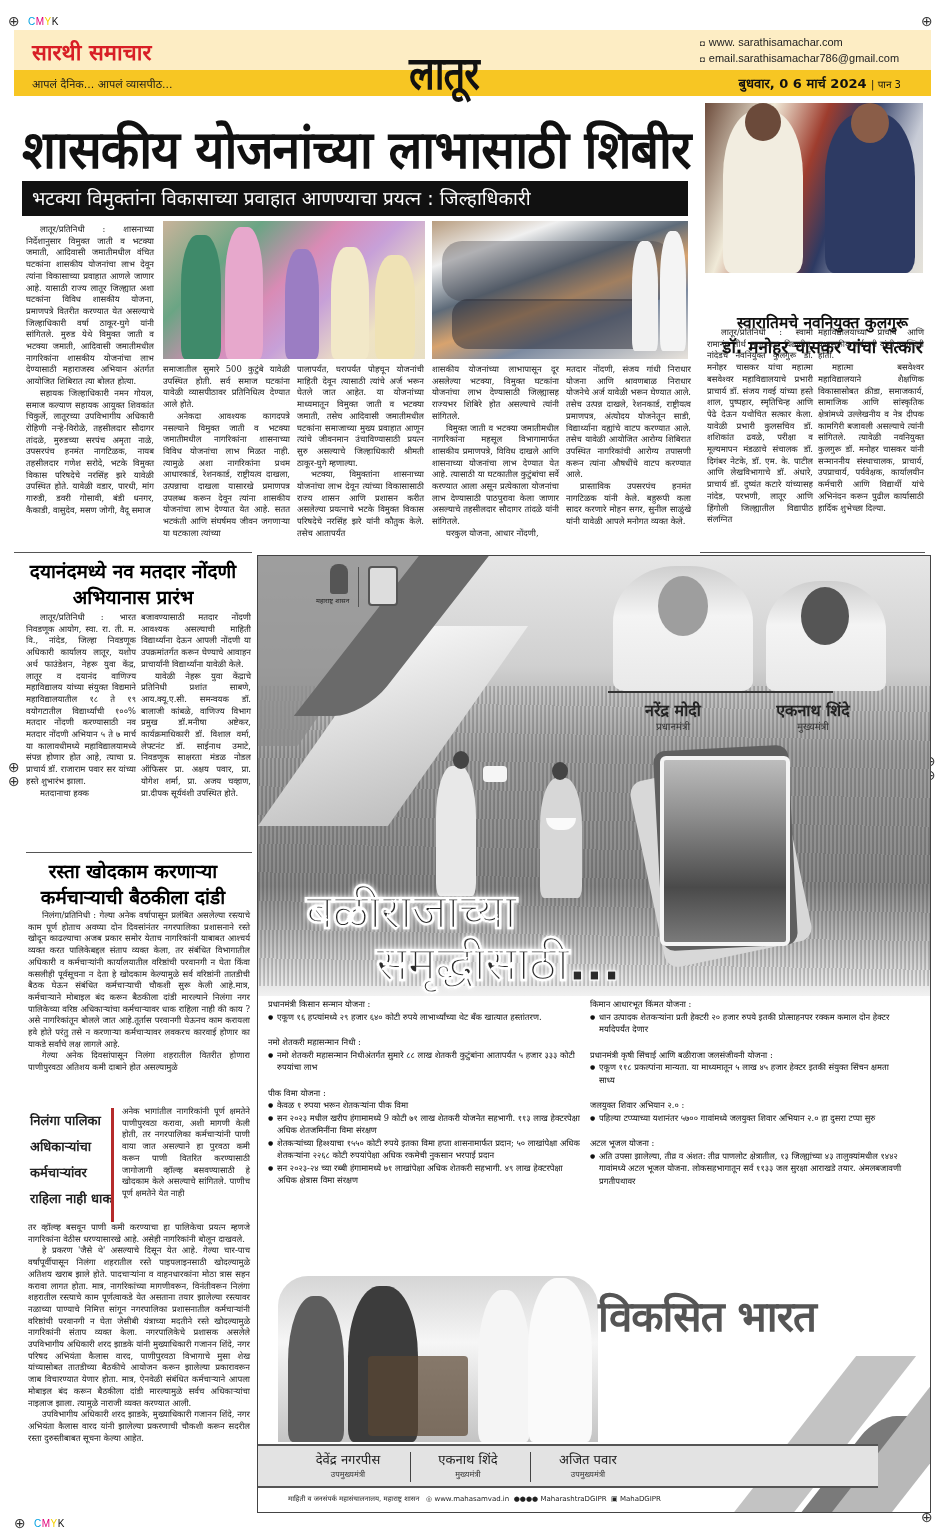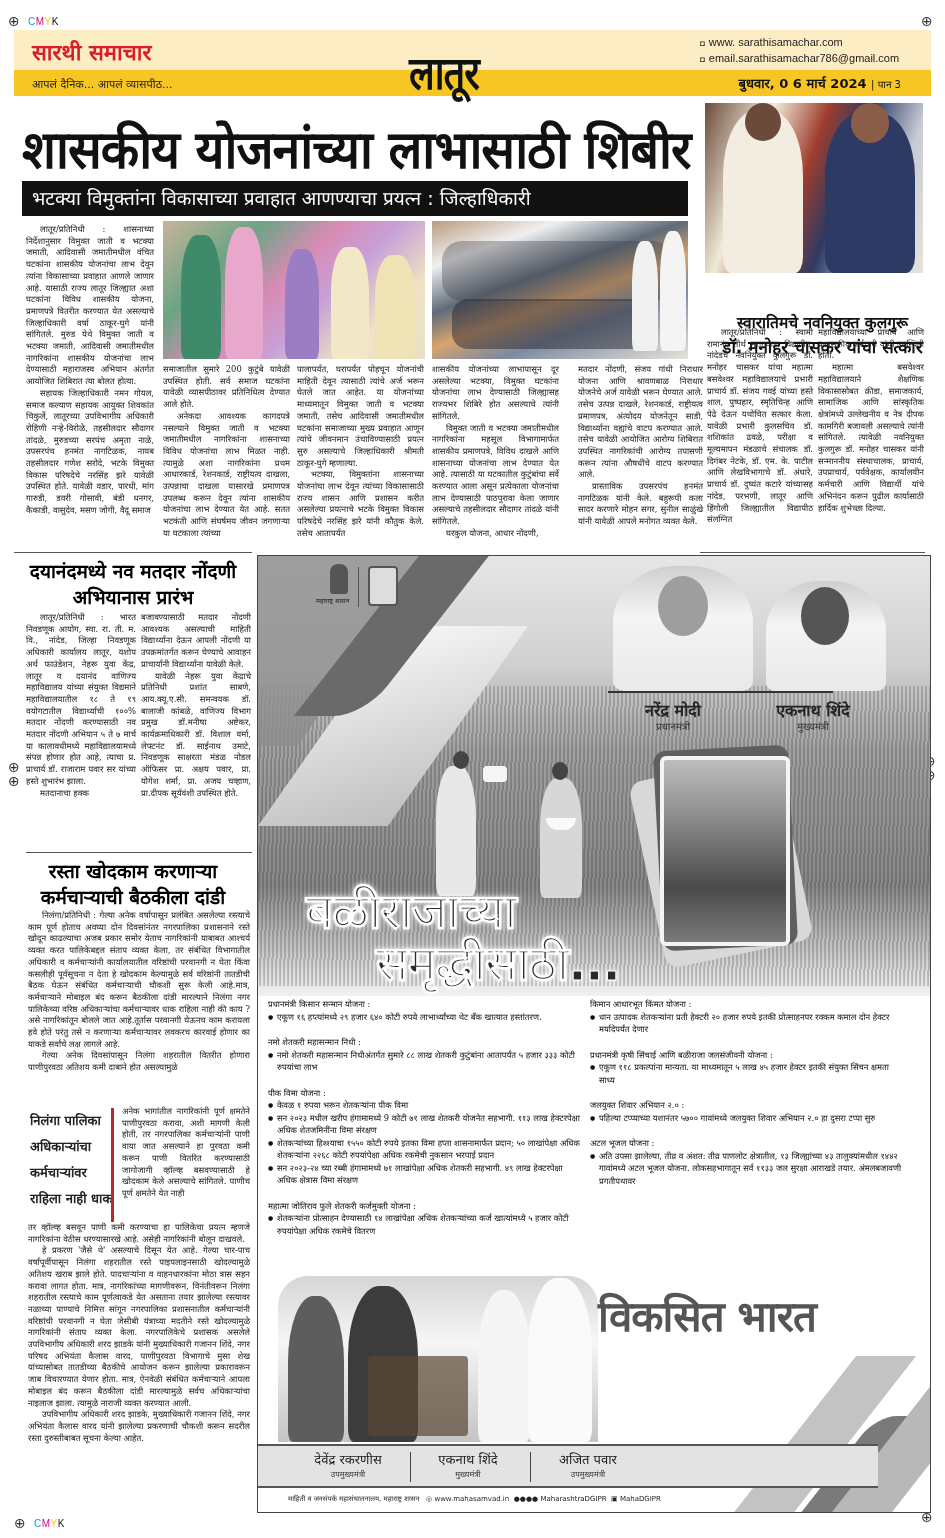--- a/index.html
+++ b/index.html
@@ -140,33 +140,33 @@
   <div class="fig" style="left:212px;top:34px;width:40px;height:104px;background:#efe2b5;"></div>
 </div>
 <div class="photo ph-2" style="left:432px;top:221px;width:256px;height:138px;">
   <div class="fig" style="left:10px;top:20px;width:230px;height:60px;background:rgba(60,60,70,0.35);border-radius:20px;"></div>
   <div class="fig" style="left:20px;top:78px;width:200px;height:50px;background:rgba(40,40,50,0.5);border-radius:16px;"></div>
   <div class="fig" style="left:200px;top:20px;width:26px;height:110px;background:#f1f1f1;"></div>
   <div class="fig" style="left:228px;top:10px;width:26px;height:120px;background:#f4f4f4;"></div>
 </div>
 
 <div class="col-text" style="left:163px;top:364px;width:127px;height:188px;">
-  <p style="text-indent:0">समाजातील सुमारे 200 कुटुंबे यावेळी उपस्थित होती. सर्व समाज घटकांना यावेळी व्यासपीठावर प्रतिनिधित्व देण्यात आले होते.</p>
+  <p style="text-indent:0">समाजातील सुमारे 500 कुटुंबे यावेळी उपस्थित होती. सर्व समाज घटकांना यावेळी व्यासपीठावर प्रतिनिधित्व देण्यात आले होते.</p>
   <p>अनेकदा आवश्यक कागदपत्रे नसल्याने विमुक्त जाती व भटक्या जमातीमधील नागरिकांना शासनाच्या विविध योजनांचा लाभ मिळत नाही. त्यामुळे अशा नागरिकांना प्रथम आधारकार्ड, रेशनकार्ड, राष्ट्रीयत्व दाखला, उत्पन्नाचा दाखला यासारखे प्रमाणपत्र उपलब्ध करून देवून त्यांना शासकीय योजनांचा लाभ देण्यात येत आहे. सतत भटकंती आणि संघर्षमय जीवन जगणाऱ्या या घटकाला त्यांच्या</p>
 </div>
 <div class="col-text" style="left:297px;top:364px;width:127px;height:188px;">
   <p style="text-indent:0">पालापर्यंत, घरापर्यंत पोहचून योजनांची माहिती देवून त्यासाठी त्यांचे अर्ज भरून घेतले जात आहेत. या योजनांच्या माध्यमातून विमुक्त जाती व भटक्या जमाती, तसेच आदिवासी जमातीमधील घटकांना समाजाच्या मुख्य प्रवाहात आणून त्यांचे जीवनमान उंचाविण्यासाठी प्रयत्न सुरु असल्याचे जिल्हाधिकारी श्रीमती ठाकूर-घुगे म्हणाल्या.</p>
   <p>भटक्या, विमुक्तांना शासनाच्या योजनांचा लाभ देवून त्यांच्या विकासासाठी राज्य शासन आणि प्रशासन करीत असलेल्या प्रयत्नाचे भटके विमुक्त विकास परिषदेचे नरसिंह झरे यांनी कौतुक केले. तसेच आतापर्यंत</p>
 </div>
 <div class="col-text" style="left:432px;top:364px;width:127px;height:188px;">
   <p style="text-indent:0">शासकीय योजनांच्या लाभापासून दूर असलेल्या भटक्या, विमुक्त घटकांना योजनांचा लाभ देण्यासाठी जिल्ह्यासह राज्यभर शिबिरे होत असल्याचे त्यांनी सांगितले.</p>
   <p>विमुक्त जाती व भटक्या जमातीमधील नागरिकांना महसूल विभागामार्फत शासकीय प्रमाणपत्रे, विविध दाखले आणि शासनाच्या योजनांचा लाभ देण्यात येत आहे. त्यासाठी या घटकातील कुटुंबांचा सर्वे करण्यात आला असून प्रत्येकाला योजनांचा लाभ देण्यासाठी पाठपुरावा केला जाणार असल्याचे तहसीलदार सौदागर तांदळे यांनी सांगितले.</p>
   <p>घरकुल योजना, आधार नोंदणी,</p>
 </div>
-<div class="col-text" style="left:566px;top:364px;width:125px;height:188px;margin-left:12px;">
+<div class="col-text" style="left:566px;top:364px;width:125px;height:188px;">
   <p style="text-indent:0">मतदार नोंदणी, संजय गांधी निराधार योजना आणि श्रावणबाळ निराधार योजनेचे अर्ज यावेळी भरून घेण्यात आले. तसेच उत्पन्न दाखले, रेशनकार्ड, राष्ट्रीयत्व प्रमाणपत्र, अंत्योदय योजनेतून साडी, विद्यार्थ्यांना वह्यांचे वाटप करण्यात आले. तसेच यावेळी आयोजित आरोग्य शिबिरात उपस्थित नागरिकांची आरोग्य तपासणी करून त्यांना औषधींचे वाटप करण्यात आले.</p>
   <p>प्रास्ताविक उपसरपंच हनमंत नागटिळक यांनी केले. बहुरूपी कला सादर करणारे मोहन सगर, सुनील साळुंखे यांनी यावेळी आपले मनोगत व्यक्त केले.</p>
 </div>
 
 <div class="photo ph-3" style="left:705px;top:103px;width:218px;height:170px;">
   <div class="fig" style="left:18px;top:8px;width:80px;height:162px;background:#f2ede0;"></div>
   <div class="fig" style="left:40px;top:0px;width:36px;height:38px;border-radius:50%;background:#6b4a3a;"></div>
   <div class="fig" style="left:120px;top:10px;width:90px;height:160px;background:#2d3a63;"></div>
   <div class="fig" style="left:146px;top:0px;width:38px;height:40px;border-radius:50%;background:#8a5d48;"></div>
 </div>
@@ -258,24 +258,20 @@
       <div class="scheme-block">
         <div class="scheme-title">नमो शेतकरी महासन्मान निधी :</div>
         <div class="scheme-bullet">नमो शेतकरी महासन्मान निधीअंतर्गत सुमारे ८८ लाख शेतकरी कुटुंबांना आतापर्यंत ५ हजार ३३३ कोटी रुपयांचा लाभ</div>
       </div>
       <div class="scheme-block">
         <div class="scheme-title">पीक विमा योजना :</div>
         <div class="scheme-bullet">केवळ १ रुपया भरून शेतकऱ्यांना पीक विमा</div>
         <div class="scheme-bullet">सन २०२३ मधील खरीप हंगामामध्ये 9 कोटी ७१ लाख शेतकरी योजनेत सहभागी. ११३ लाख हेक्टरपेक्षा अधिक शेतजमिनींना विमा संरक्षण</div>
         <div class="scheme-bullet">शेतकऱ्यांच्या हिश्श्याचा १५५० कोटी रुपये इतका विमा हप्ता शासनामार्फत प्रदान; ५० लाखांपेक्षा अधिक शेतकऱ्यांना २२६८ कोटी रुपयांपेक्षा अधिक रकमेची नुकसान भरपाई प्रदान</div>
         <div class="scheme-bullet">सन २०२३-२४ च्या रब्बी हंगामामध्ये ७१ लाखांपेक्षा अधिक शेतकरी सहभागी. ४९ लाख हेक्टरपेक्षा अधिक क्षेत्रास विमा संरक्षण</div>
-      </div>
-      <div class="scheme-block">
-        <div class="scheme-title">महात्मा जोतिराव फुले शेतकरी कर्जमुक्ती योजना :</div>
-        <div class="scheme-bullet">शेतकऱ्यांना प्रोत्साहन देण्यासाठी १४ लाखांपेक्षा अधिक शेतकऱ्यांच्या कर्ज खात्यांमध्ये ५ हजार कोटी रुपयांपेक्षा अधिक रकमेचे वितरण</div>
       </div>
     </div>
     <div class="scheme-col" style="left:322px;">
       <div class="scheme-block">
         <div class="scheme-title">किमान आधारभूत किंमत योजना :</div>
         <div class="scheme-bullet">धान उत्पादक शेतकऱ्यांना प्रती हेक्टरी २० हजार रुपये इतकी प्रोत्साहनपर रक्कम कमाल दोन हेक्टर मर्यादेपर्यंत देणार</div>
       </div>
       <div class="scheme-block">
         <div class="scheme-title">प्रधानमंत्री कृषी सिंचाई आणि बळीराजा जलसंजीवनी योजना :</div>
         <div class="scheme-bullet">एकूण ११८ प्रकल्पांना मान्यता. या माध्यमातून ५ लाख ४५ हजार हेक्टर इतकी संयुक्त सिंचन क्षमता साध्य</div>
@@ -299,21 +295,21 @@
       <div class="p" style="left:10px;top:20px;width:56px;height:146px;background:#5d5d5d;"></div>
       <div class="p" style="left:70px;top:10px;width:70px;height:156px;background:#3c3c3c;"></div>
       <div class="p" style="left:90px;top:80px;width:100px;height:80px;background:rgba(90,70,50,0.7);border-radius:4px;"></div>
       <div class="p" style="left:200px;top:14px;width:52px;height:152px;background:#f5f5f5;"></div>
       <div class="p" style="left:250px;top:2px;width:64px;height:164px;background:#fafafa;"></div>
     </div>
     <div class="ad-slogan2" style="left:340px;top:28px;color:#555;">विकसित भारत</div>
 
     <div class="ad-names-bar">
       <div class="ad-name" style="left:40px;width:100px;">
-        <div class="n">देवेंद्र रकरणीस</div>
+        <div class="n">देवेंद्र नगरपीस</div>
         <div class="t">उपमुख्यमंत्री</div>
       </div>
       <div class="ad-sep" style="left:152px;"></div>
       <div class="ad-name" style="left:160px;width:100px;">
         <div class="n">एकनाथ शिंदे</div>
         <div class="t">मुख्यमंत्री</div>
       </div>
       <div class="ad-sep" style="left:272px;"></div>
       <div class="ad-name" style="left:280px;width:100px;">
         <div class="n">अजित पवार</div>

